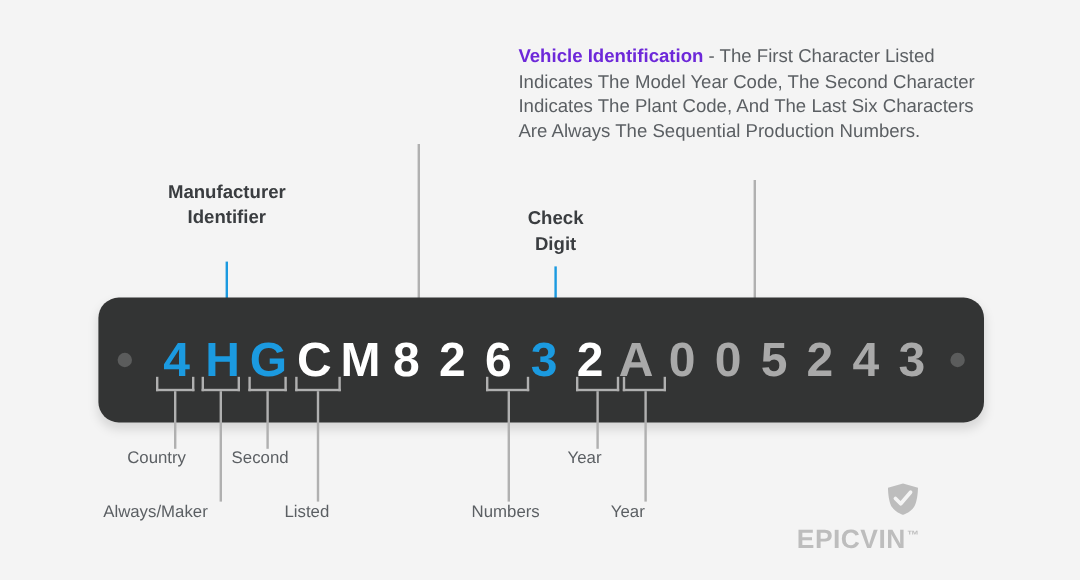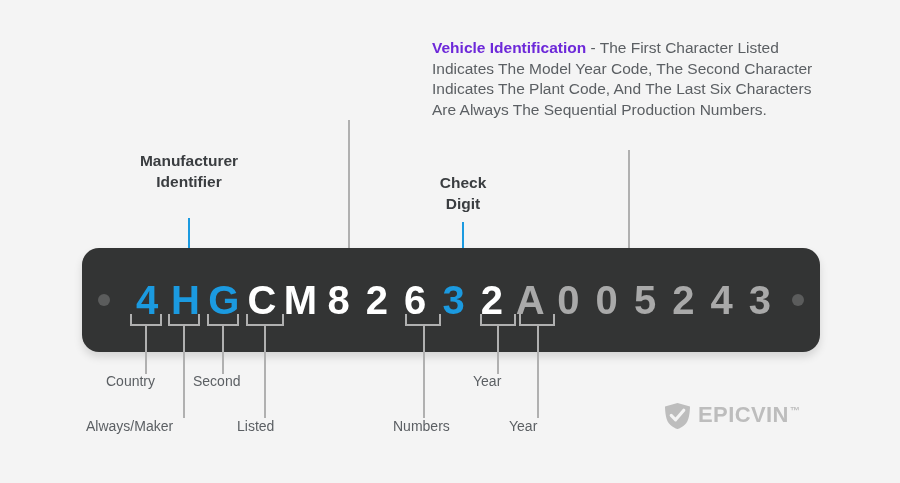--- a/index.html
+++ b/index.html
@@ -58,21 +58,21 @@
   .bracket.blue { border-color:#1b9ae0; }
   
   .bracket.top { border-width:2px 2px 0 2px; }
   
   .bracket.bot { border-width:0 2px 2px 2px; }
 
   
   .blabel { position:absolute; font-size:14px; color:#5b5f63; white-space:nowrap; }
 
   
-  #logo { position:absolute; left:664px; top:402px; display:flex; align-items:flex-start; gap:7px; }
+  #logo { position:absolute; left:664px; top:402px; display:flex; align-items:flex-end; gap:7px;flex-direction:column; }
   #logo-text { font-size:22px; font-weight:bold; color:#bdbdbd; letter-spacing:0.4px; }
   #logo-tm { font-size:10px; font-weight:bold; color:#bdbdbd; vertical-align:super;
              margin-left:1px; }
 </style>
 </head>
 <body>
 
 <div id="stage">
 
 

